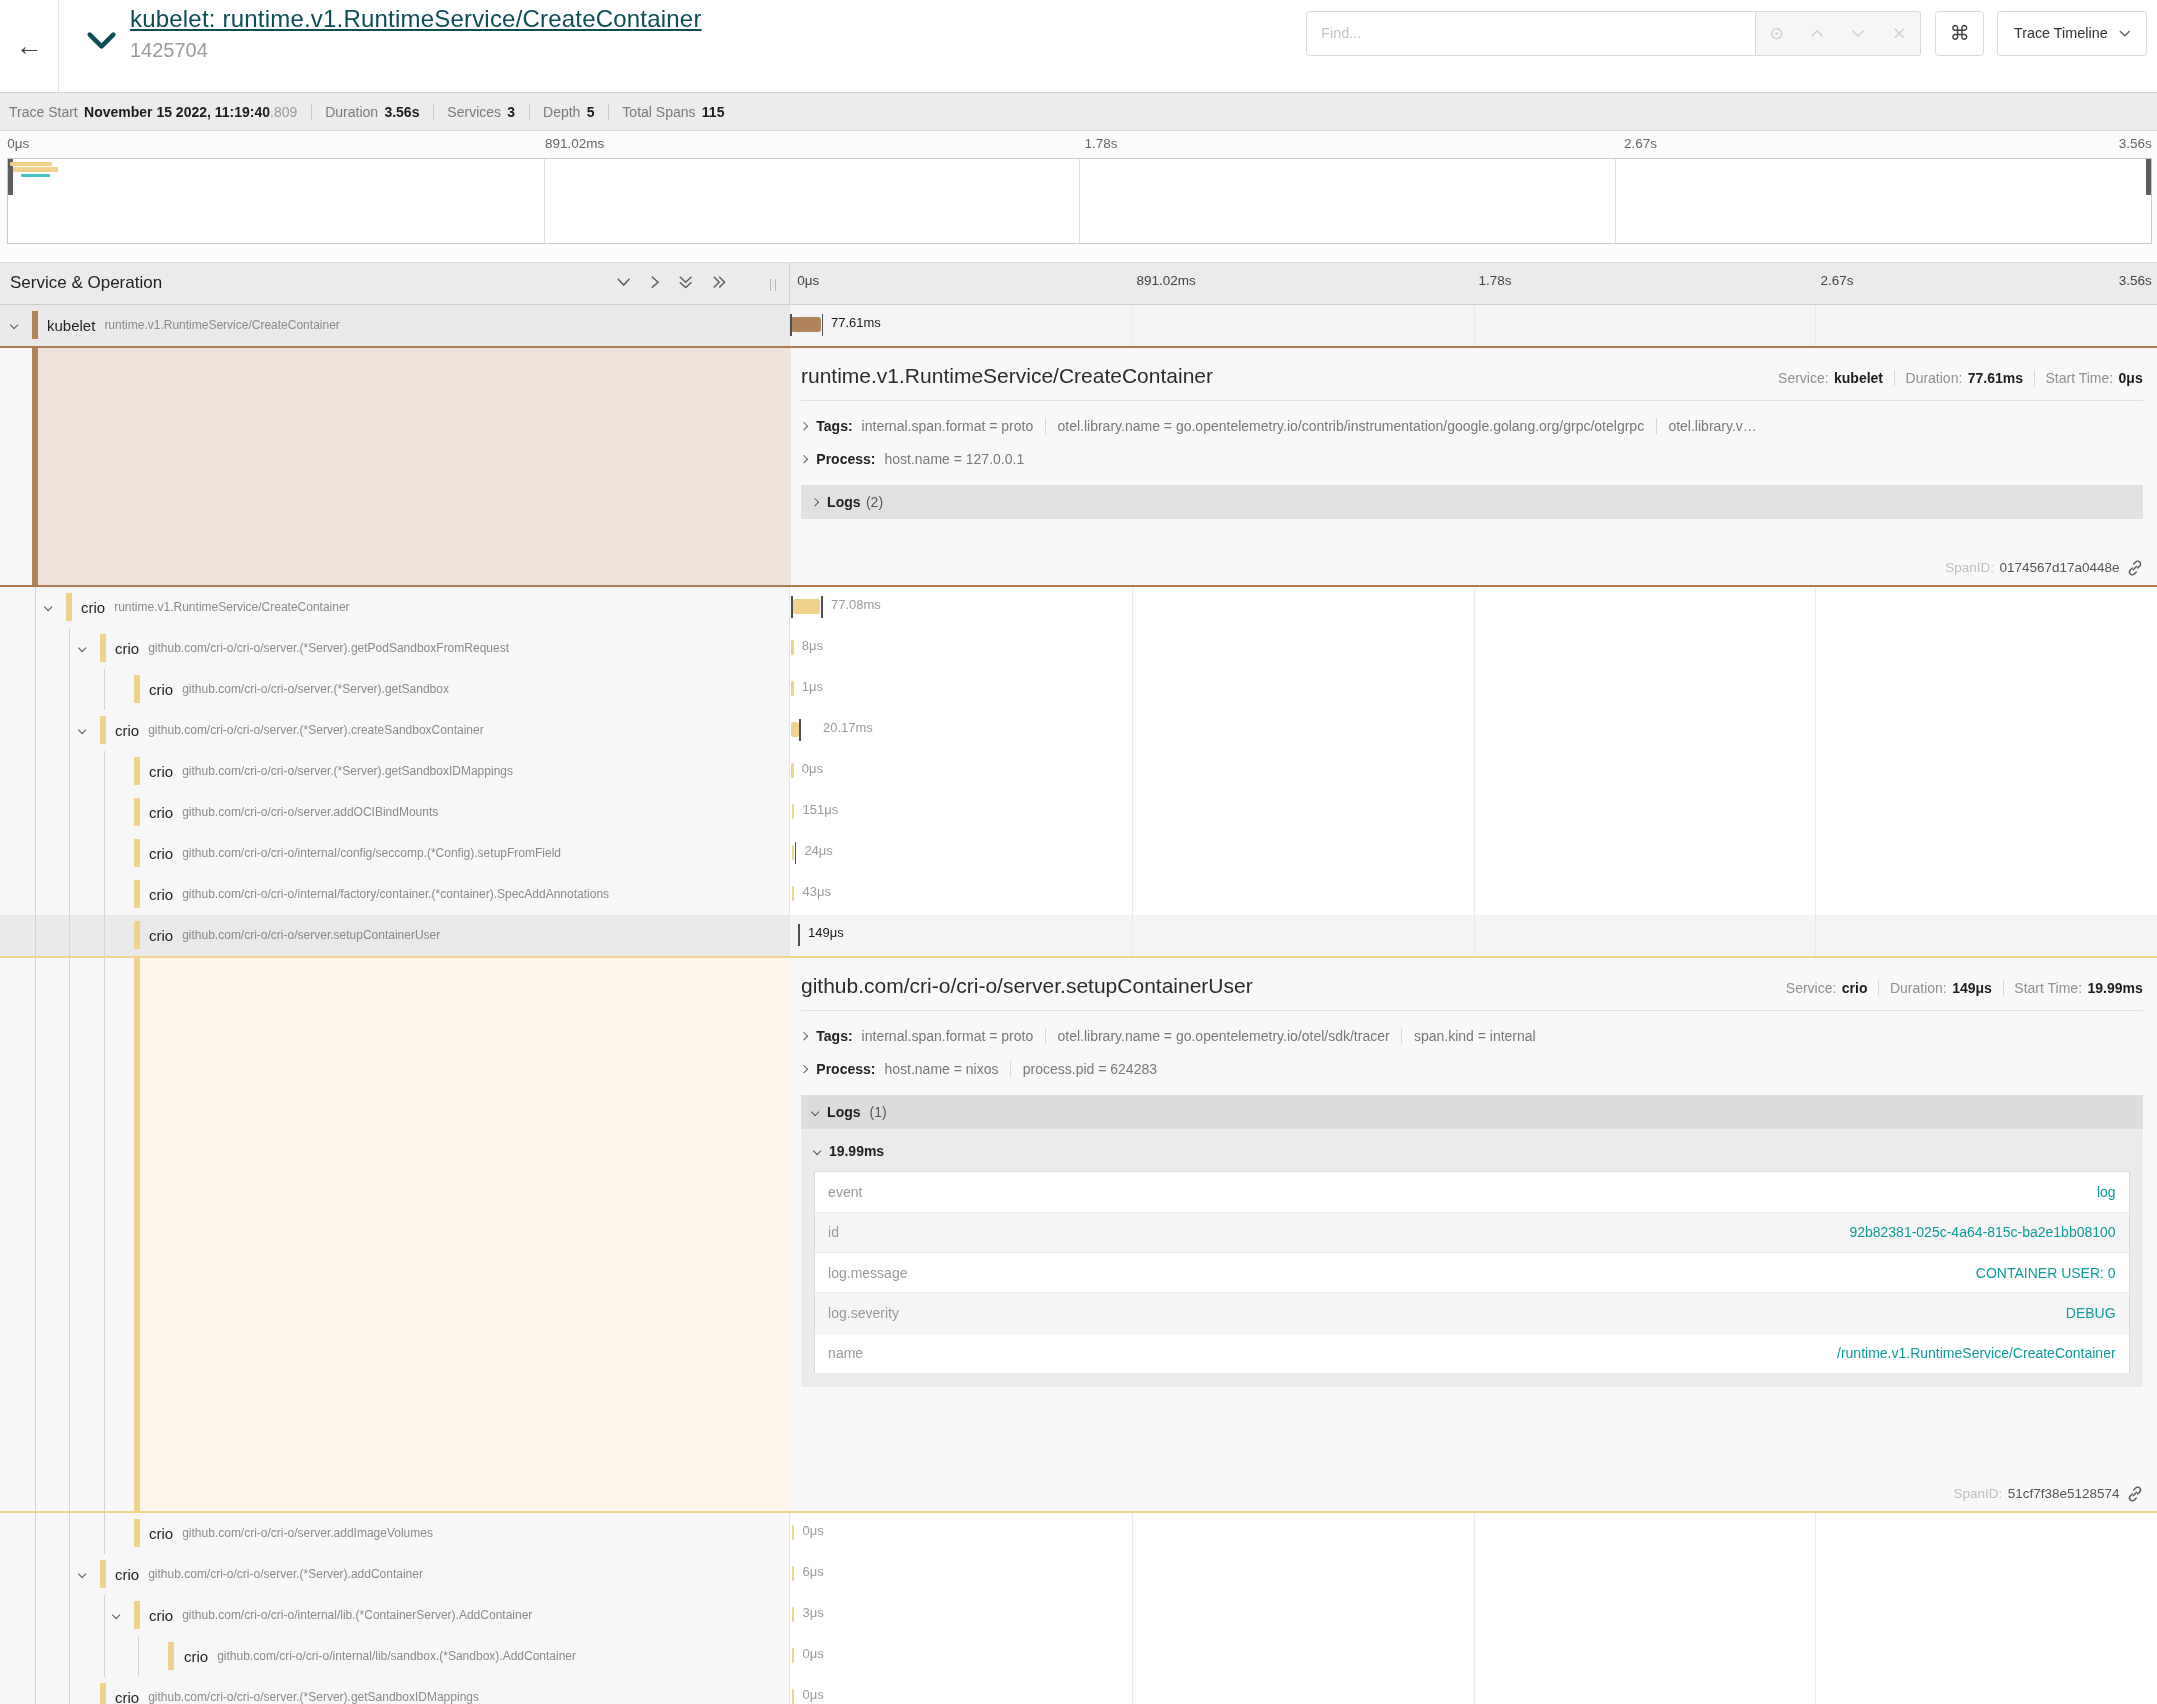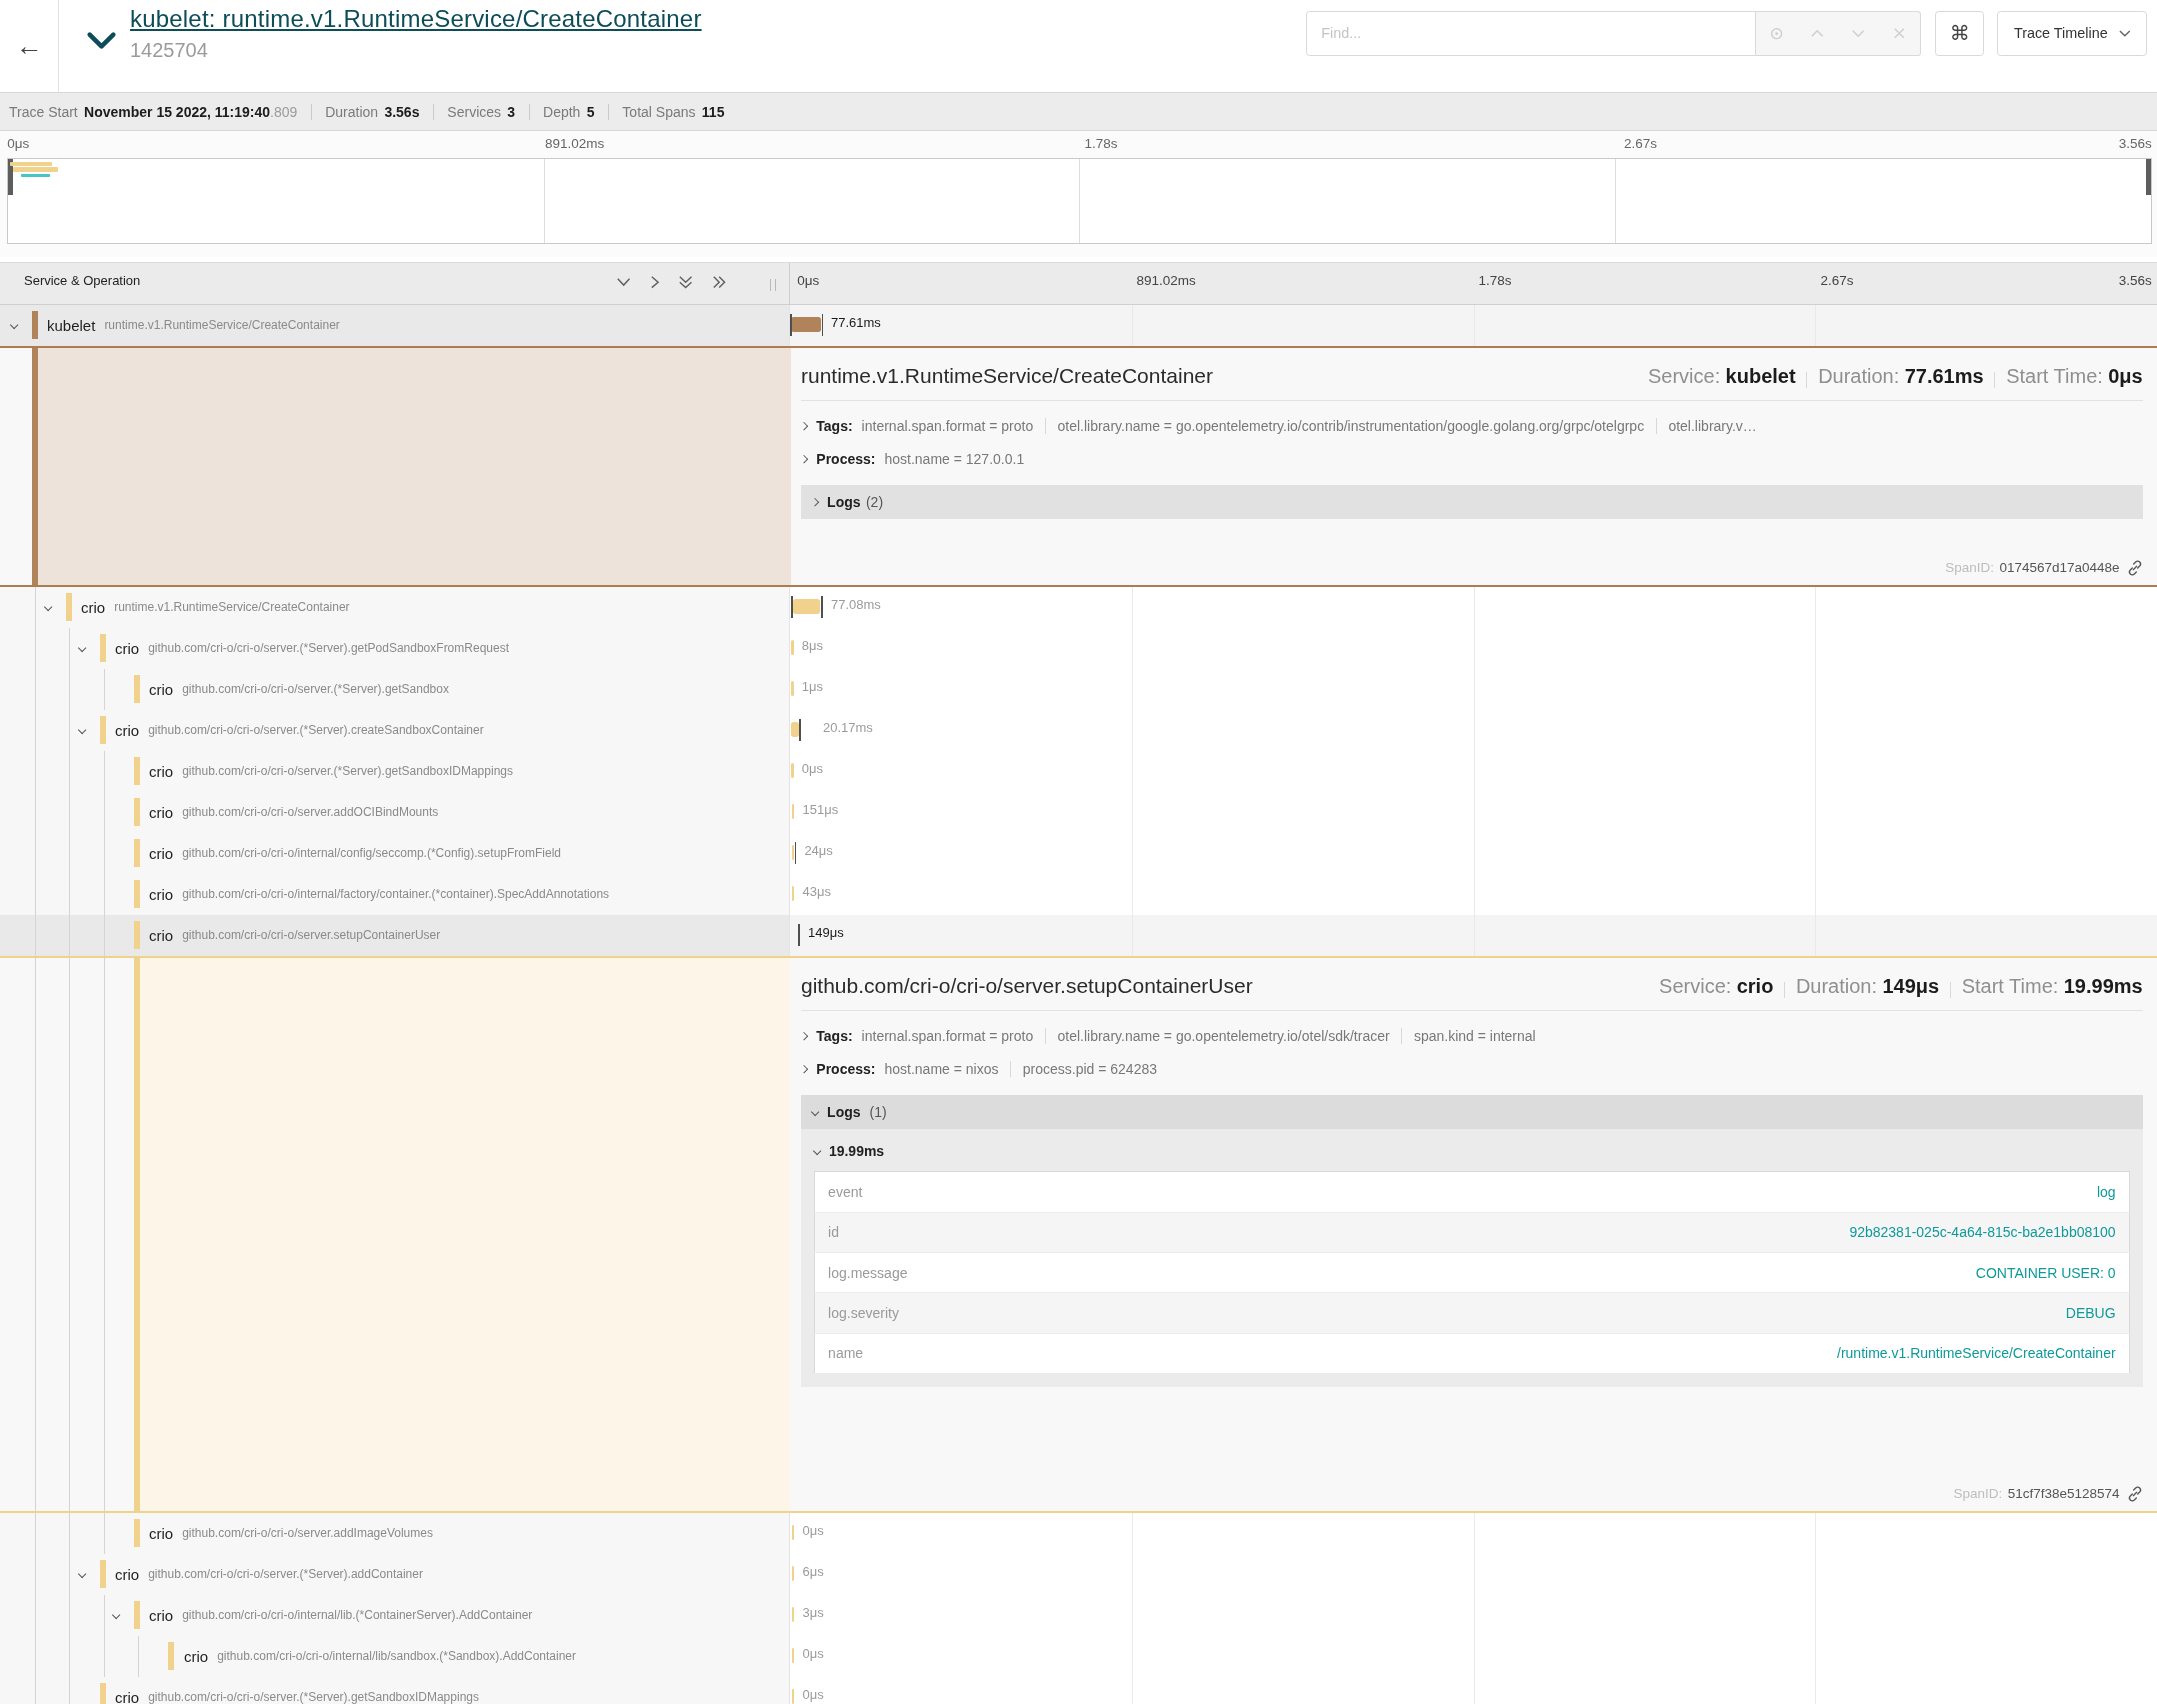--- a/index.html
+++ b/index.html
@@ -41,21 +41,21 @@
   #mm-canvas { position:absolute; left:7.2px; right:6.3px; top:27px; height:86px; background:#fff;
     border:0.9px solid #c9c9c9; }
   .mm-grid { position:absolute; top:0; bottom:0; width:0.9px; background:#ddd; }
   .mm-handle { position:absolute; top:0; width:4.5px; height:36px; background:#5d5d5d; cursor:ew-resize; }
   .mm-span { position:absolute; border-radius:0.9px; }
 
   
   .grid-head { height:43px; margin-top:4.5px; display:flex; background:#ebebeb;
     border-top:0.9px solid #dcdcdc; border-bottom:0.9px solid #cfcfcf; }
   .gh-left { position:relative; width:790px; border-right:0.9px solid #cfcfcf; }
-  .gh-title { position:absolute; left:24px; top:10.8px; font-size:13px; color:#222; }
+  .gh-title { position:absolute; left:10px; top:10.8px; font-size:17px; color:#222; }
   .gh-icons { position:absolute; right:63px; top:12.6px; display:flex; gap:18px; }
   .gh-icons .ibtn { background:none; border:none; cursor:pointer; padding:0; }
   .gh-resizer { position:absolute; right:12.6px; top:16px; width:6.3px; height:12.6px;
     border-left:0.9px solid #b9b9b9; border-right:0.9px solid #b9b9b9; cursor:col-resize; }
   .gh-right { position:relative; flex:1; font-size:13.5px; color:#444; }
   .g-tick { position:absolute; top:10.8px; }
 
   
   .rows { position:relative; background:#fff; }
   .row { height:41px; display:flex; cursor:pointer; }
@@ -79,21 +79,21 @@
   
   .panel { position:relative; background:#f8f8f8; }
   .panel.p1 { height:241px; border-top:2.7px solid #ad7c50; border-bottom:2.7px solid #ad7c50; }
   .panel.p2 { height:557px; border-top:2.7px solid #f1d28c; border-bottom:2.7px solid #f1d28c; }
   .panel-left { position:absolute; top:0; bottom:0; }
   .p1 .panel-left { left:31.5px; width:759px; border-left:6.3px solid #b0835a; background:#eee3da; }
   .p2 .panel-left { left:134px; width:656px; border-left:6.3px solid #f1d28c; background:#fdf6e8; }
   .panel-body { position:absolute; left:801px; right:15.3px; top:0; bottom:0; }
   .pb-head { display:flex; align-items:baseline; padding-top:16px; }
   .pb-title { font-size:21px; color:#2b2b2b; font-weight:400; flex:1; white-space:nowrap; overflow:hidden; }
-  .pb-meta { display:flex; align-items:flex-end; font-size:20px; white-space:nowrap; }
+  .pb-meta { display:flex; align-items:flex-end; font-size:14px; white-space:nowrap; }
   .pb-meta .lab { color:#8f8f8f; }
   .pb-meta .val { color:#1c1c1c; font-weight:bold; margin-left:5.4px; }
   .pb-meta .vsep { margin:0 10.8px; background:#d8d8d8; }
   .pb-div { border-bottom:0.9px solid #e2e2e2; margin-top:12.6px; }
   .acc-row { display:flex; align-items:center; margin-top:17px; font-size:14px; white-space:nowrap; overflow:hidden; }
   .acc-label { font-weight:bold; color:#222; margin:0 9px 0 9px; }
   .kv { color:#787878; }
   .kvsep { width:0.9px; height:15.3px; background:#d8d8d8; margin:0 11.7px; flex:none; }
   .logs-bar { margin-top:18px; height:34px; background:#e1e1e1; display:flex; align-items:center;
     padding-left:10.8px; font-size:14px; cursor:pointer; }

